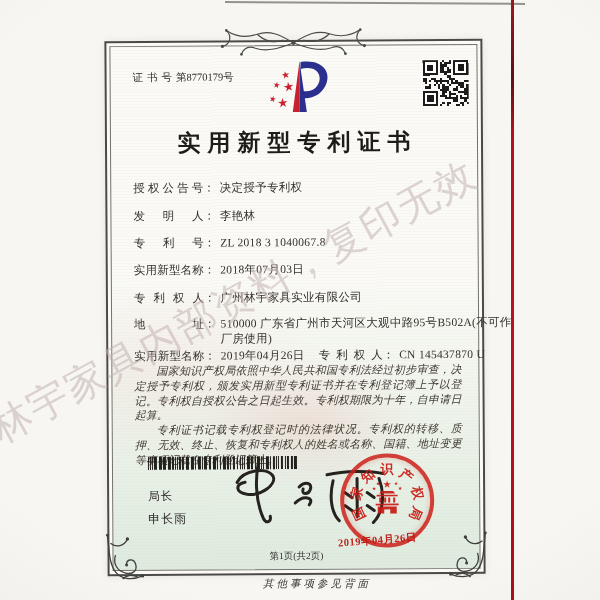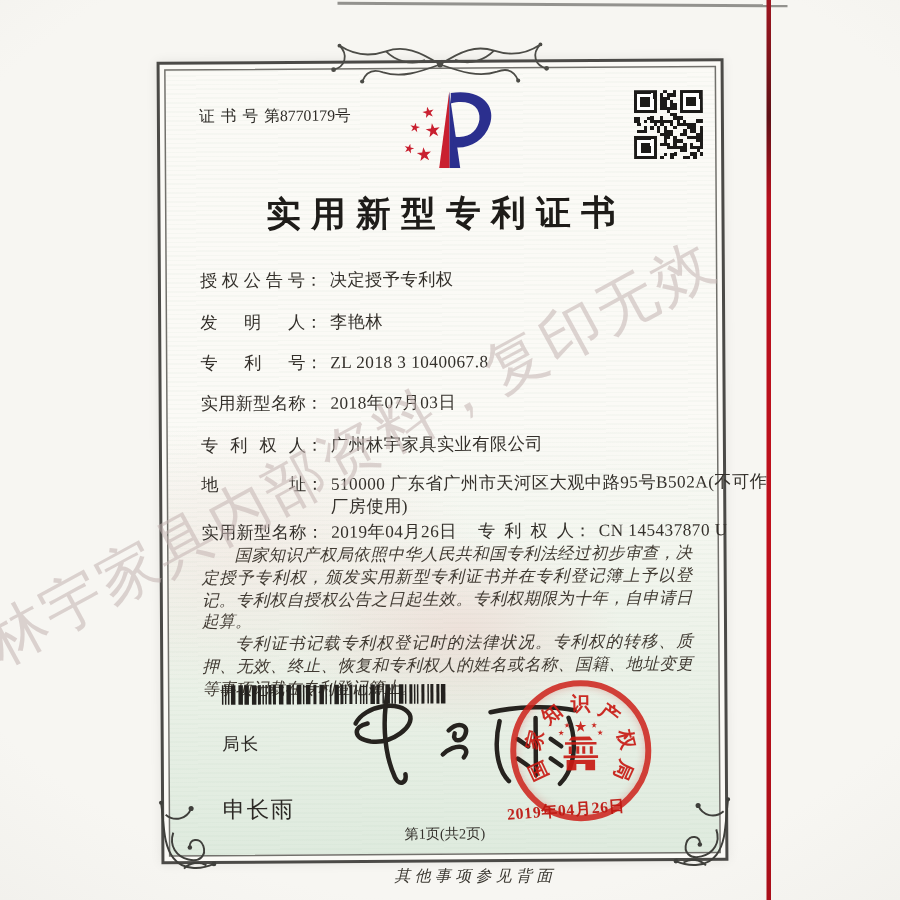--- a/index.html
+++ b/index.html
@@ -55,21 +55,21 @@
   .pair2{margin-left:14px;display:flex;}
   .pair2 .flabel{width:64px;}
   
   .body-text{position:absolute;left:26px;top:321px;width:327px;
     font-style:italic;font-size:11px;line-height:14.8px;color:#403a32;text-align:justify;}
   .body-text p{margin:0;text-indent:22px;}
   
   .barcode{position:absolute;left:39px;top:414px;width:150px;height:13px;}
   .barcode i{position:absolute;top:0;bottom:0;background:#23211e;}
   .director-label{position:absolute;left:39px;top:446px;font-size:11.5px;color:#2c2925;letter-spacing:1px;}
-  .director-name{position:absolute;left:39px;top:468px;font-size:15px;color:#2c2925;letter-spacing:1px;margin-top:20px;}
+  .director-name{position:absolute;left:39px;top:468px;font-size:12px;color:#2c2925;letter-spacing:1px;}
   .signature{position:absolute;left:112px;top:408px;width:185px;height:82px;}
   .page-no{position:absolute;left:0;top:508px;width:100%;text-align:center;font-size:9.5px;color:#33302b;}
   
   .seal{position:absolute;left:231px;top:412px;width:94px;height:94px;z-index:8;}
   .seal-circle{position:absolute;inset:0;border:4px solid rgba(205,32,25,.85);border-radius:50%;
     box-shadow:inset 0 0 6px rgba(205,32,25,.25);}
   .seal-ring-text{position:absolute;inset:0;}
   .seal-ring-text span{position:absolute;left:50%;top:50%;width:16px;height:16px;margin:-8px 0 0 -8px;
     text-align:center;font-weight:bold;font-size:13px;color:rgba(200,26,20,.92);transform-origin:center;}
   .seal-emblem{position:absolute;left:50%;top:50%;transform:translate(-50%,-52%);}

